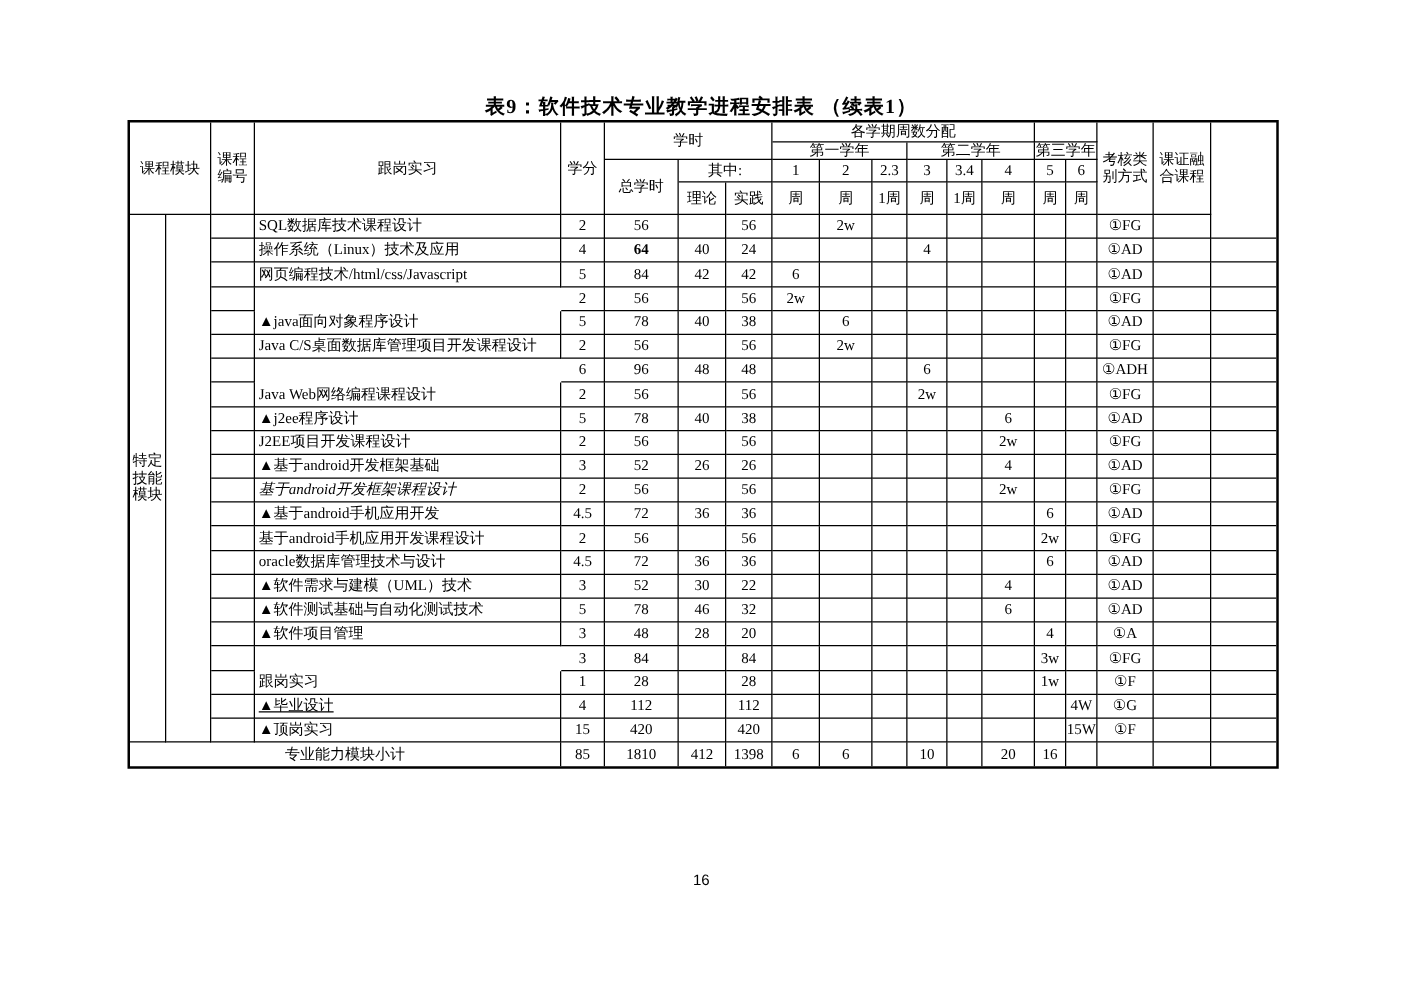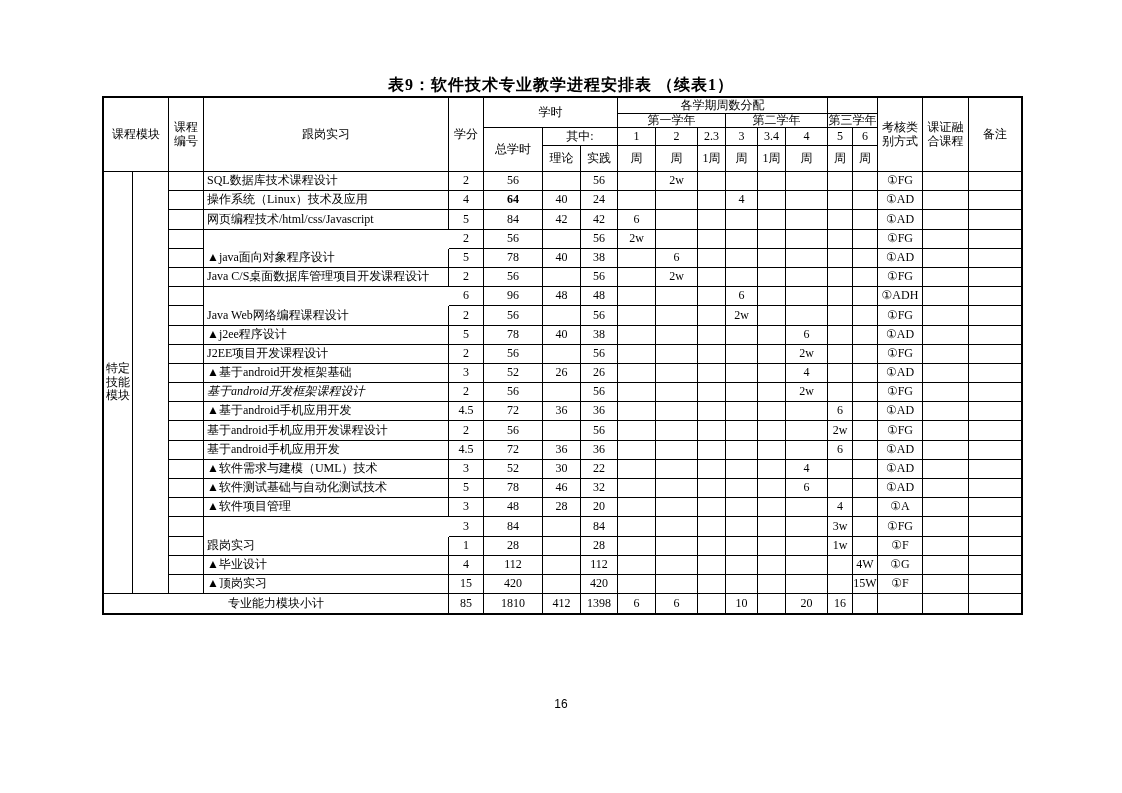--- a/index.html
+++ b/index.html
@@ -71,21 +71,20 @@
   <div class="cell" style="grid-area:4 / 12">周</div>
   <div class="cell" style="grid-area:4 / 13">1周</div>
   <div class="cell" style="grid-area:4 / 14">周</div>
   <div class="cell" style="grid-area:4 / 15">周</div>
   <div class="cell" style="grid-area:4 / 16">周</div>
 
   <div class="cell pre" style="grid-area:1 / 17 / 5 / 18">考核类
 别方式</div>
   <div class="cell pre" style="grid-area:1 / 18 / 5 / 19">课证融
 合课程</div>
-  <div class="cell noR" style="grid-area:1 / 19 / 5 / 20">备注</div>
 <div class="cell pre" style="grid-area: 5 / 1 / 27 / 2;">特定
 技能
 模块</div>
     <div class="cell" style="grid-area: 5 / 2 / 27 / 3;"></div>
     <div class="cell" style="grid-area: 5 / 3;"></div>
     <div class="cell left" style="grid-area: 5 / 4;">SQL数据库技术课程设计</div>
     <div class="cell" style="grid-area: 5 / 5;">2</div>
     <div class="cell" style="grid-area: 5 / 6;">56</div>
     <div class="cell" style="grid-area: 5 / 7;"></div>
     <div class="cell" style="grid-area: 5 / 8;">56</div>
@@ -313,21 +312,21 @@
     <div class="cell" style="grid-area: 18 / 11;"></div>
     <div class="cell" style="grid-area: 18 / 12;"></div>
     <div class="cell" style="grid-area: 18 / 13;"></div>
     <div class="cell" style="grid-area: 18 / 14;"></div>
     <div class="cell" style="grid-area: 18 / 15;">2w</div>
     <div class="cell" style="grid-area: 18 / 16;"></div>
     <div class="cell" style="grid-area: 18 / 17;">①FG</div>
     <div class="cell" style="grid-area: 18 / 18;"></div>
     <div class="cell noR" style="grid-area: 18 / 19;"></div>
     <div class="cell" style="grid-area: 19 / 3;"></div>
-    <div class="cell left" style="grid-area: 19 / 4;">基于android手机应用开发</div>
+    <div class="cell left" style="grid-area: 19 / 4;">oracle数据库管理技术与设计</div>
     <div class="cell" style="grid-area: 19 / 5;">4.5</div>
     <div class="cell" style="grid-area: 19 / 6;">72</div>
     <div class="cell" style="grid-area: 19 / 7;">36</div>
     <div class="cell" style="grid-area: 19 / 8;">36</div>
     <div class="cell" style="grid-area: 19 / 9;"></div>
     <div class="cell" style="grid-area: 19 / 10;"></div>
     <div class="cell" style="grid-area: 19 / 11;"></div>
     <div class="cell" style="grid-area: 19 / 12;"></div>
     <div class="cell" style="grid-area: 19 / 13;"></div>
     <div class="cell" style="grid-area: 19 / 14;"></div>
@@ -414,21 +413,21 @@
     <div class="cell" style="grid-area: 24 / 11;"></div>
     <div class="cell" style="grid-area: 24 / 12;"></div>
     <div class="cell" style="grid-area: 24 / 13;"></div>
     <div class="cell" style="grid-area: 24 / 14;"></div>
     <div class="cell" style="grid-area: 24 / 15;">1w</div>
     <div class="cell" style="grid-area: 24 / 16;"></div>
     <div class="cell" style="grid-area: 24 / 17;">①F</div>
     <div class="cell" style="grid-area: 24 / 18;"></div>
     <div class="cell noR" style="grid-area: 24 / 19;"></div>
     <div class="cell" style="grid-area: 25 / 3;"></div>
-    <div class="cell left" style="grid-area: 25 / 4;">▲毕业设计</div>
+    <div class="cell left" style="grid-area: 25 / 4; text-decoration: underline;">▲毕业设计</div>
     <div class="cell" style="grid-area: 25 / 5;">4</div>
     <div class="cell" style="grid-area: 25 / 6;">112</div>
     <div class="cell" style="grid-area: 25 / 7;"></div>
     <div class="cell" style="grid-area: 25 / 8;">112</div>
     <div class="cell" style="grid-area: 25 / 9;"></div>
     <div class="cell" style="grid-area: 25 / 10;"></div>
     <div class="cell" style="grid-area: 25 / 11;"></div>
     <div class="cell" style="grid-area: 25 / 12;"></div>
     <div class="cell" style="grid-area: 25 / 13;"></div>
     <div class="cell" style="grid-area: 25 / 14;"></div>

